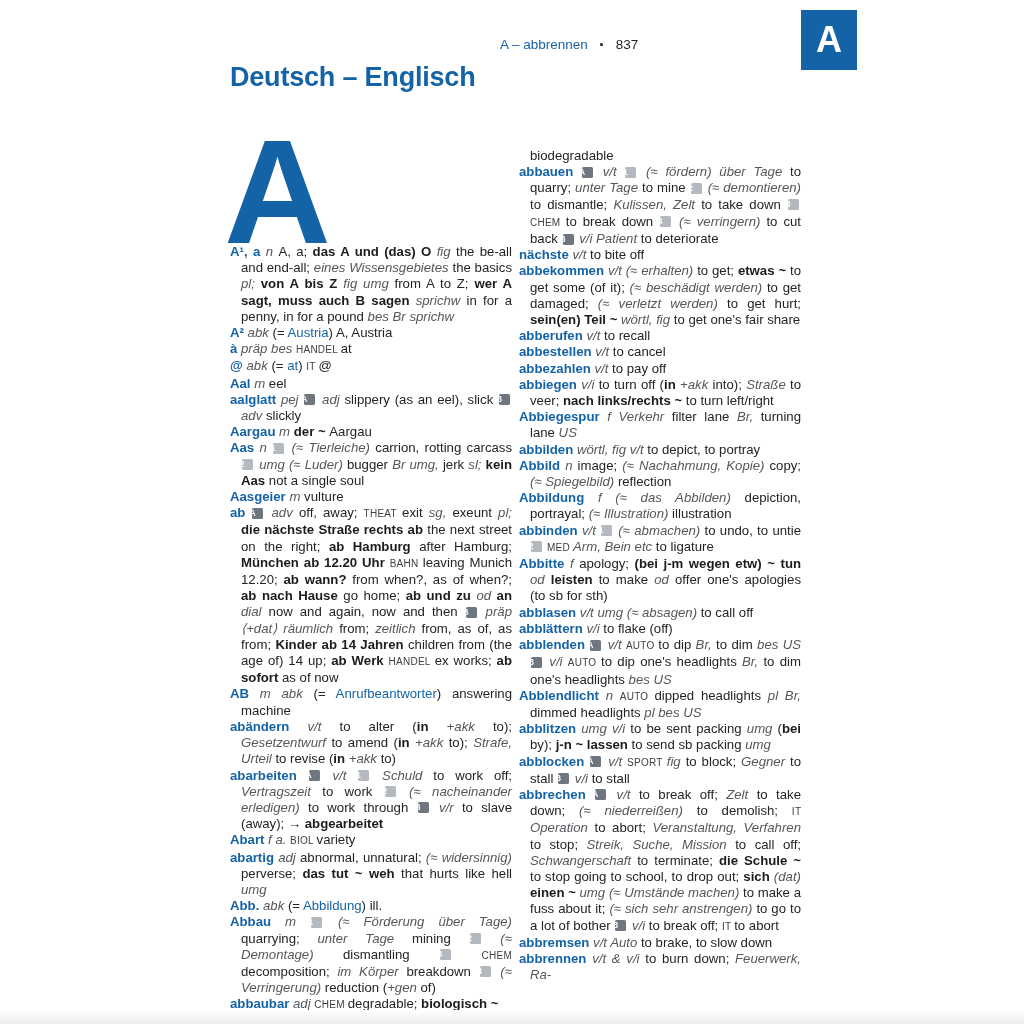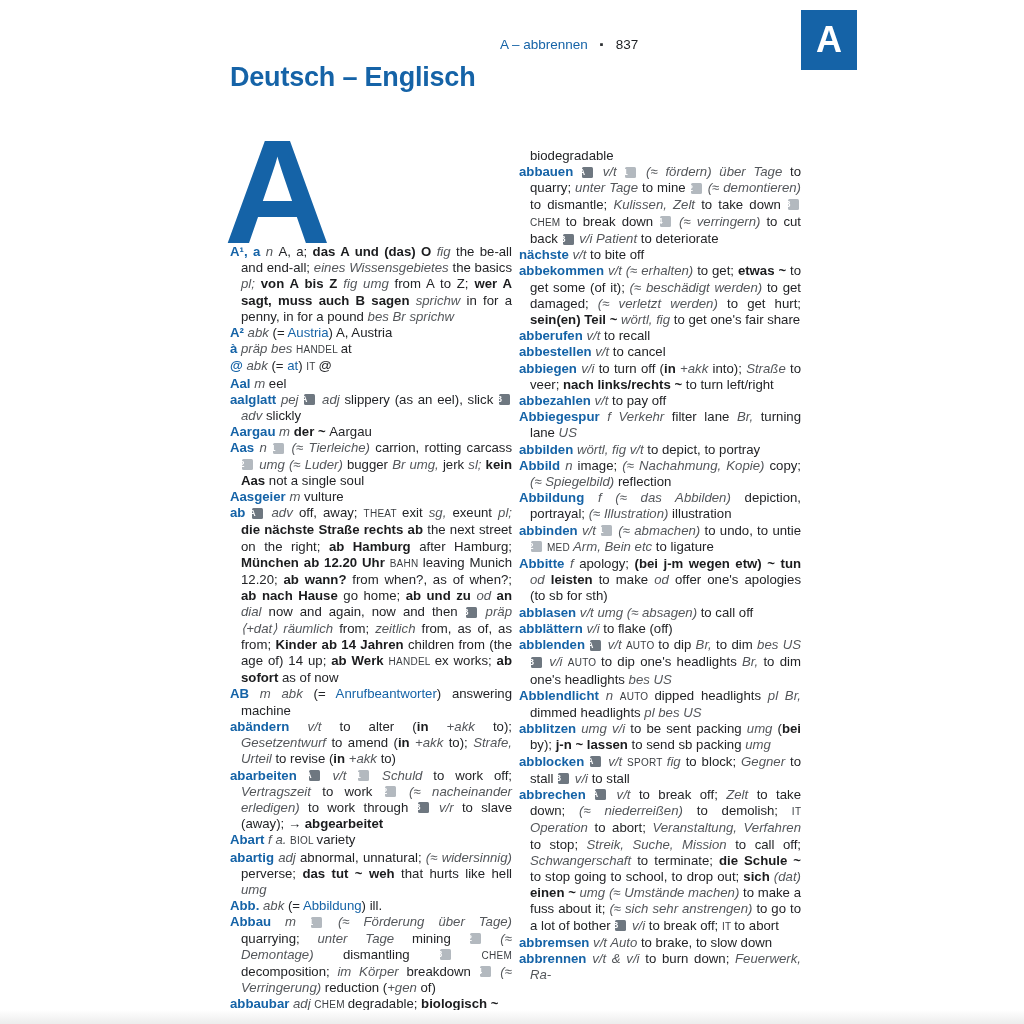--- a/index.html
+++ b/index.html
@@ -68,22 +68,22 @@
       <div class="entry"><span class="s-hw">Abbau </span><span class="s-i">m </span><span class="s-mn">1</span><span class="s-i"> (≈ Förderung über Tage) </span><span class="s-n">quarrying; </span><span class="s-i">unter Tage </span><span class="s-n">mining </span><span class="s-mn">2</span><span class="s-i"> (≈ Demontage) </span><span class="s-n">dismantling </span><span class="s-mn">3</span><span class="s-sc"> CHEM </span><span class="s-n">decomposition; </span><span class="s-i">im Körper </span><span class="s-n">breakdown </span><span class="s-mn">4</span><span class="s-i"> (≈ Verringerung) </span><span class="s-n">reduction (</span><span class="s-i">+gen </span><span class="s-n">of)</span></div>
       <div class="entry"><span class="s-hw">abbaubar </span><span class="s-i">adj </span><span class="s-sc">CHEM </span><span class="s-n">degradable; </span><span class="s-b">biologisch ~</span></div>
     </div>
   <div class="col col-right">
       <div class="entry cont"><span class="s-n">biodegradable</span></div>
       <div class="entry"><span class="s-hw">abbauen </span><span class="s-ma">A</span><span class="s-i"> v/t </span><span class="s-mn">1</span><span class="s-i"> (≈ fördern) über Tage </span><span class="s-n">to quarry; </span><span class="s-i">unter Tage </span><span class="s-n">to mine </span><span class="s-mn">2</span><span class="s-i"> (≈ demontieren) </span><span class="s-n">to dismantle; </span><span class="s-i">Kulissen, Zelt </span><span class="s-n">to take down </span><span class="s-mn">3</span><span class="s-sc"> CHEM </span><span class="s-n">to break down </span><span class="s-mn">4</span><span class="s-i"> (≈ verringern) </span><span class="s-n">to cut back </span><span class="s-ma">B</span><span class="s-i"> v/i Patient </span><span class="s-n">to deteriorate</span></div>
       <div class="entry"><span class="s-hw">nächste </span><span class="s-i">v/t </span><span class="s-n">to bite off</span></div>
       <div class="entry"><span class="s-hw">abbekommen </span><span class="s-i">v/t (≈ erhalten) </span><span class="s-n">to get; </span><span class="s-b">etwas ~ </span><span class="s-n">to get some (of it); </span><span class="s-i">(≈ beschädigt werden) </span><span class="s-n">to get damaged; </span><span class="s-i">(≈ verletzt werden) </span><span class="s-n">to get hurt; </span><span class="s-b">sein(en) Teil ~ </span><span class="s-i">wörtl, fig </span><span class="s-n">to get one's fair share</span></div>
       <div class="entry"><span class="s-hw">abberufen </span><span class="s-i">v/t </span><span class="s-n">to recall</span></div>
       <div class="entry"><span class="s-hw">abbestellen </span><span class="s-i">v/t </span><span class="s-n">to cancel</span></div>
+      <div class="entry"><span class="s-hw">abbezahlen </span><span class="s-i">v/t </span><span class="s-n">to pay off</span></div>
       <div class="entry"><span class="s-hw">abbiegen </span><span class="s-i">v/i </span><span class="s-n">to turn off (</span><span class="s-b">in </span><span class="s-i">+akk </span><span class="s-n">into); </span><span class="s-i">Straße </span><span class="s-n">to veer; </span><span class="s-b">nach links/rechts ~ </span><span class="s-n">to turn left/right</span></div>
-      <div class="entry"><span class="s-hw">abbezahlen </span><span class="s-i">v/t </span><span class="s-n">to pay off</span></div>
       <div class="entry"><span class="s-hw">Abbiegespur </span><span class="s-i">f Verkehr </span><span class="s-n">filter lane </span><span class="s-i">Br, </span><span class="s-n">turning lane </span><span class="s-i">US</span></div>
       <div class="entry"><span class="s-hw">abbilden </span><span class="s-i">wörtl, fig v/t </span><span class="s-n">to depict, to portray</span></div>
       <div class="entry"><span class="s-hw">Abbild </span><span class="s-i">n </span><span class="s-n">image; </span><span class="s-i">(≈ Nachahmung, Kopie) </span><span class="s-n">copy; </span><span class="s-i">(≈ Spiegelbild) </span><span class="s-n">reflection</span></div>
       <div class="entry"><span class="s-hw">Abbildung </span><span class="s-i">f (≈ das Abbilden) </span><span class="s-n">depiction, portrayal; </span><span class="s-i">(≈ Illustration) </span><span class="s-n">illustration</span></div>
       <div class="entry"><span class="s-hw">abbinden </span><span class="s-i">v/t </span><span class="s-mn">1</span><span class="s-i"> (≈ abmachen) </span><span class="s-n">to undo, to untie </span><span class="s-mn">2</span><span class="s-sc"> MED </span><span class="s-i">Arm, Bein etc </span><span class="s-n">to ligature</span></div>
       <div class="entry"><span class="s-hw">Abbitte </span><span class="s-i">f </span><span class="s-n">apology; </span><span class="s-b">(bei j-m wegen etw) ~ tun </span><span class="s-i">od </span><span class="s-b">leisten </span><span class="s-n">to make </span><span class="s-i">od </span><span class="s-n">offer one's apologies (to sb for sth)</span></div>
       <div class="entry"><span class="s-hw">abblasen </span><span class="s-i">v/t umg (≈ absagen) </span><span class="s-n">to call off</span></div>
       <div class="entry"><span class="s-hw">abblättern </span><span class="s-i">v/i </span><span class="s-n">to flake (off)</span></div>
       <div class="entry"><span class="s-hw">abblenden </span><span class="s-ma">A</span><span class="s-i"> v/t </span><span class="s-sc">AUTO </span><span class="s-n">to dip </span><span class="s-i">Br, </span><span class="s-n">to dim </span><span class="s-i">bes US </span><span class="s-ma">B</span><span class="s-i"> v/i </span><span class="s-sc">AUTO </span><span class="s-n">to dip one's headlights </span><span class="s-i">Br, </span><span class="s-n">to dim one's headlights </span><span class="s-i">bes US</span></div>
       <div class="entry"><span class="s-hw">Abblendlicht </span><span class="s-i">n </span><span class="s-sc">AUTO </span><span class="s-n">dipped headlights </span><span class="s-i">pl Br, </span><span class="s-n">dimmed headlights </span><span class="s-i">pl bes US</span></div>

